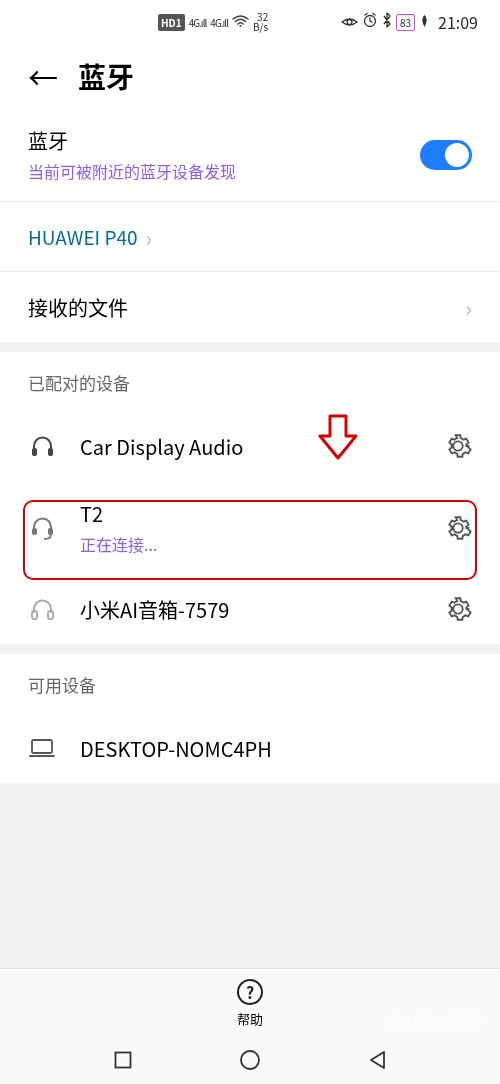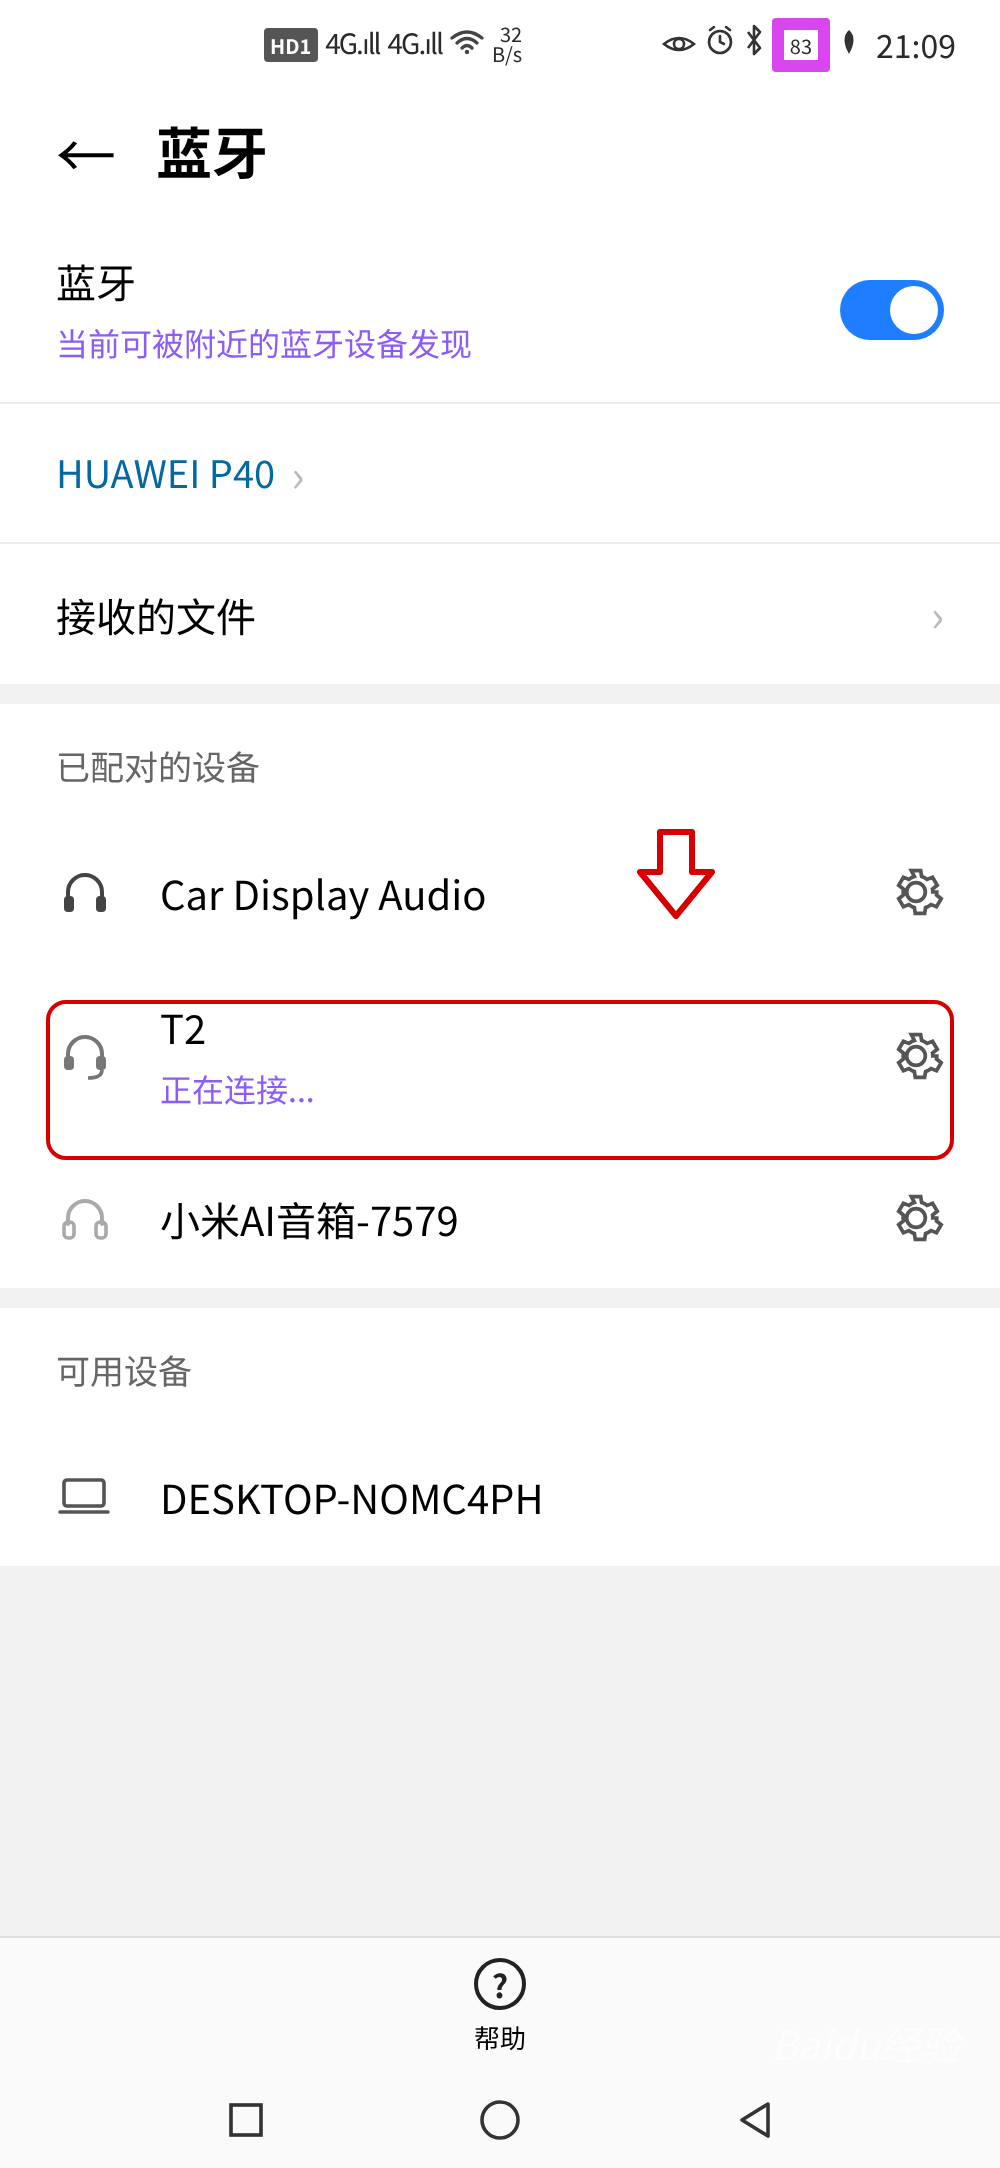--- a/index.html
+++ b/index.html
@@ -28,33 +28,34 @@
       gap: 4px;
     }
     .status-left { margin-left: 110px; }
     .status-bar .hd {
       background: #555;
       color: #fff;
       font-size: 10px;
       font-weight: bold;
       padding: 1px 3px;
       border-radius: 2px;
+      margin-left: 26px;
     }
     .status-bar .sig {
-      font-size: 14px;
+      font-size: 10px;
       letter-spacing: -1px;
       text-align: right;
     }
     .status-bar .spd {
       font-size: 10px;
       line-height: 1;
       text-align: right;
     }
     .status-bar .bat {
-      border: 6px solid #d946ef;
+      border: 1px solid #d946ef;
       border-radius: 2px;
       padding: 0 3px;
       font-size: 10px;
     }
     .status-bar .time {
       font-size: 16px;
       margin-left: 4px;
     }
     .header {
       height: 64px;

